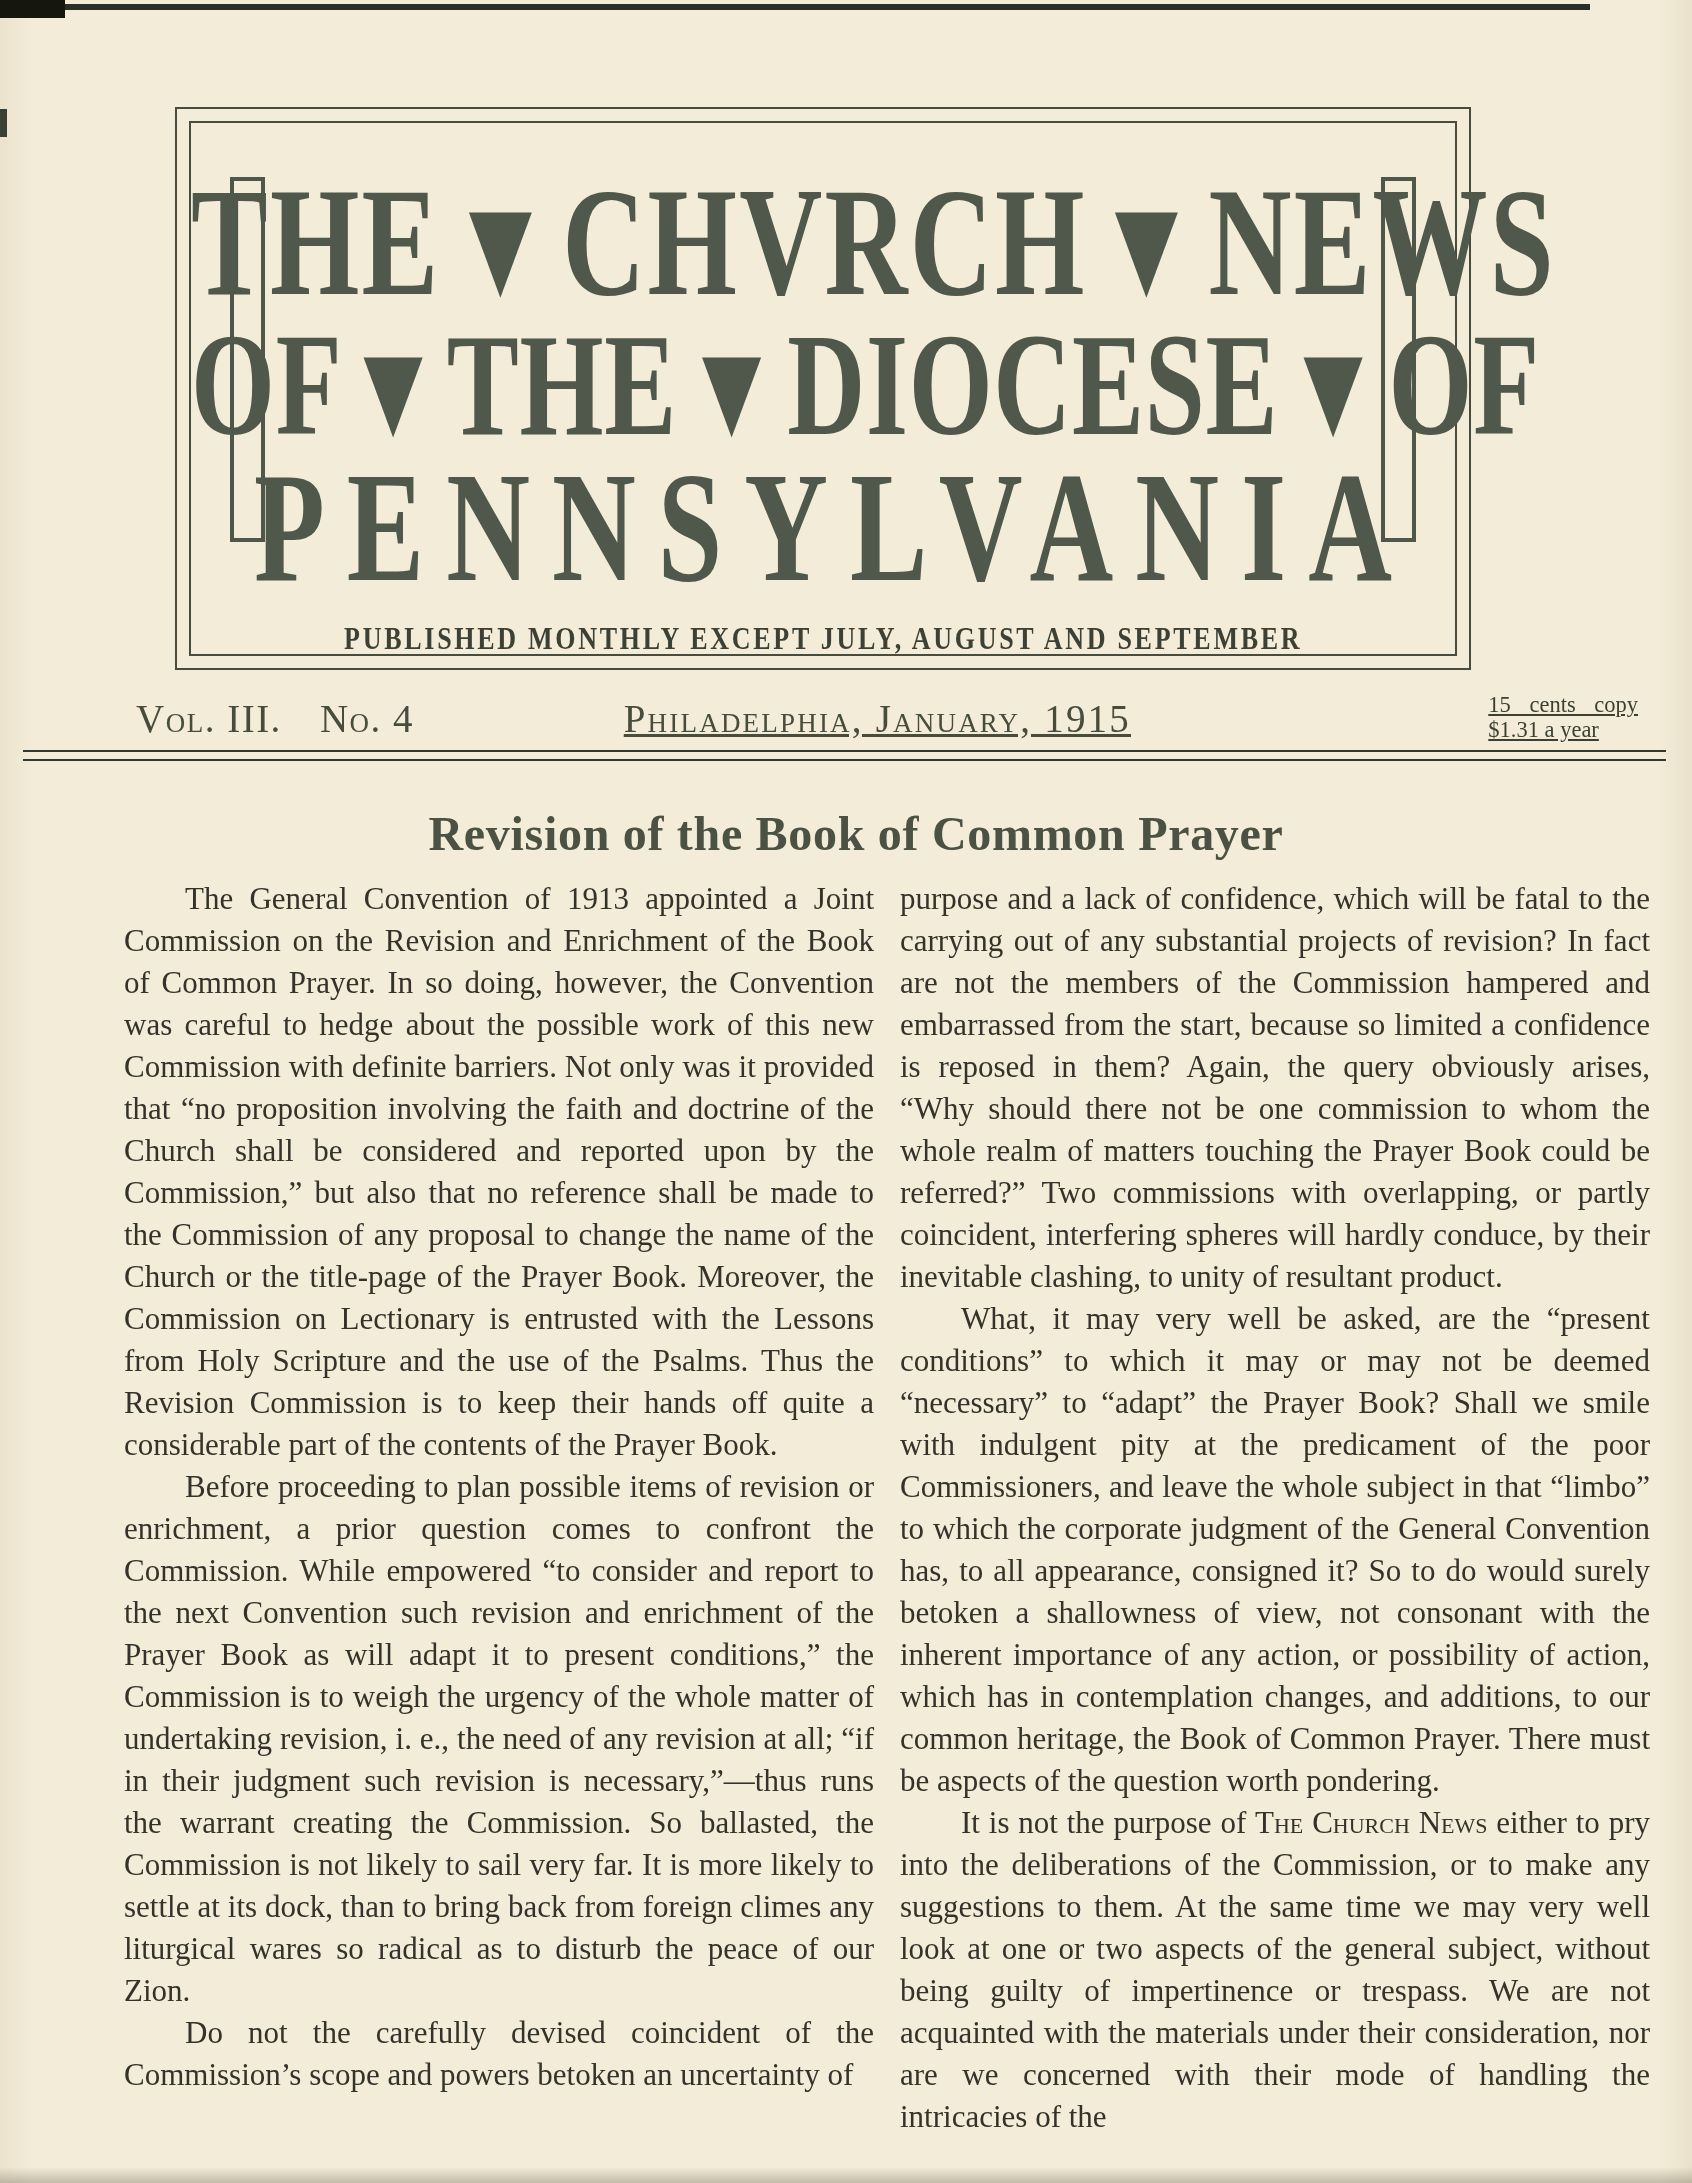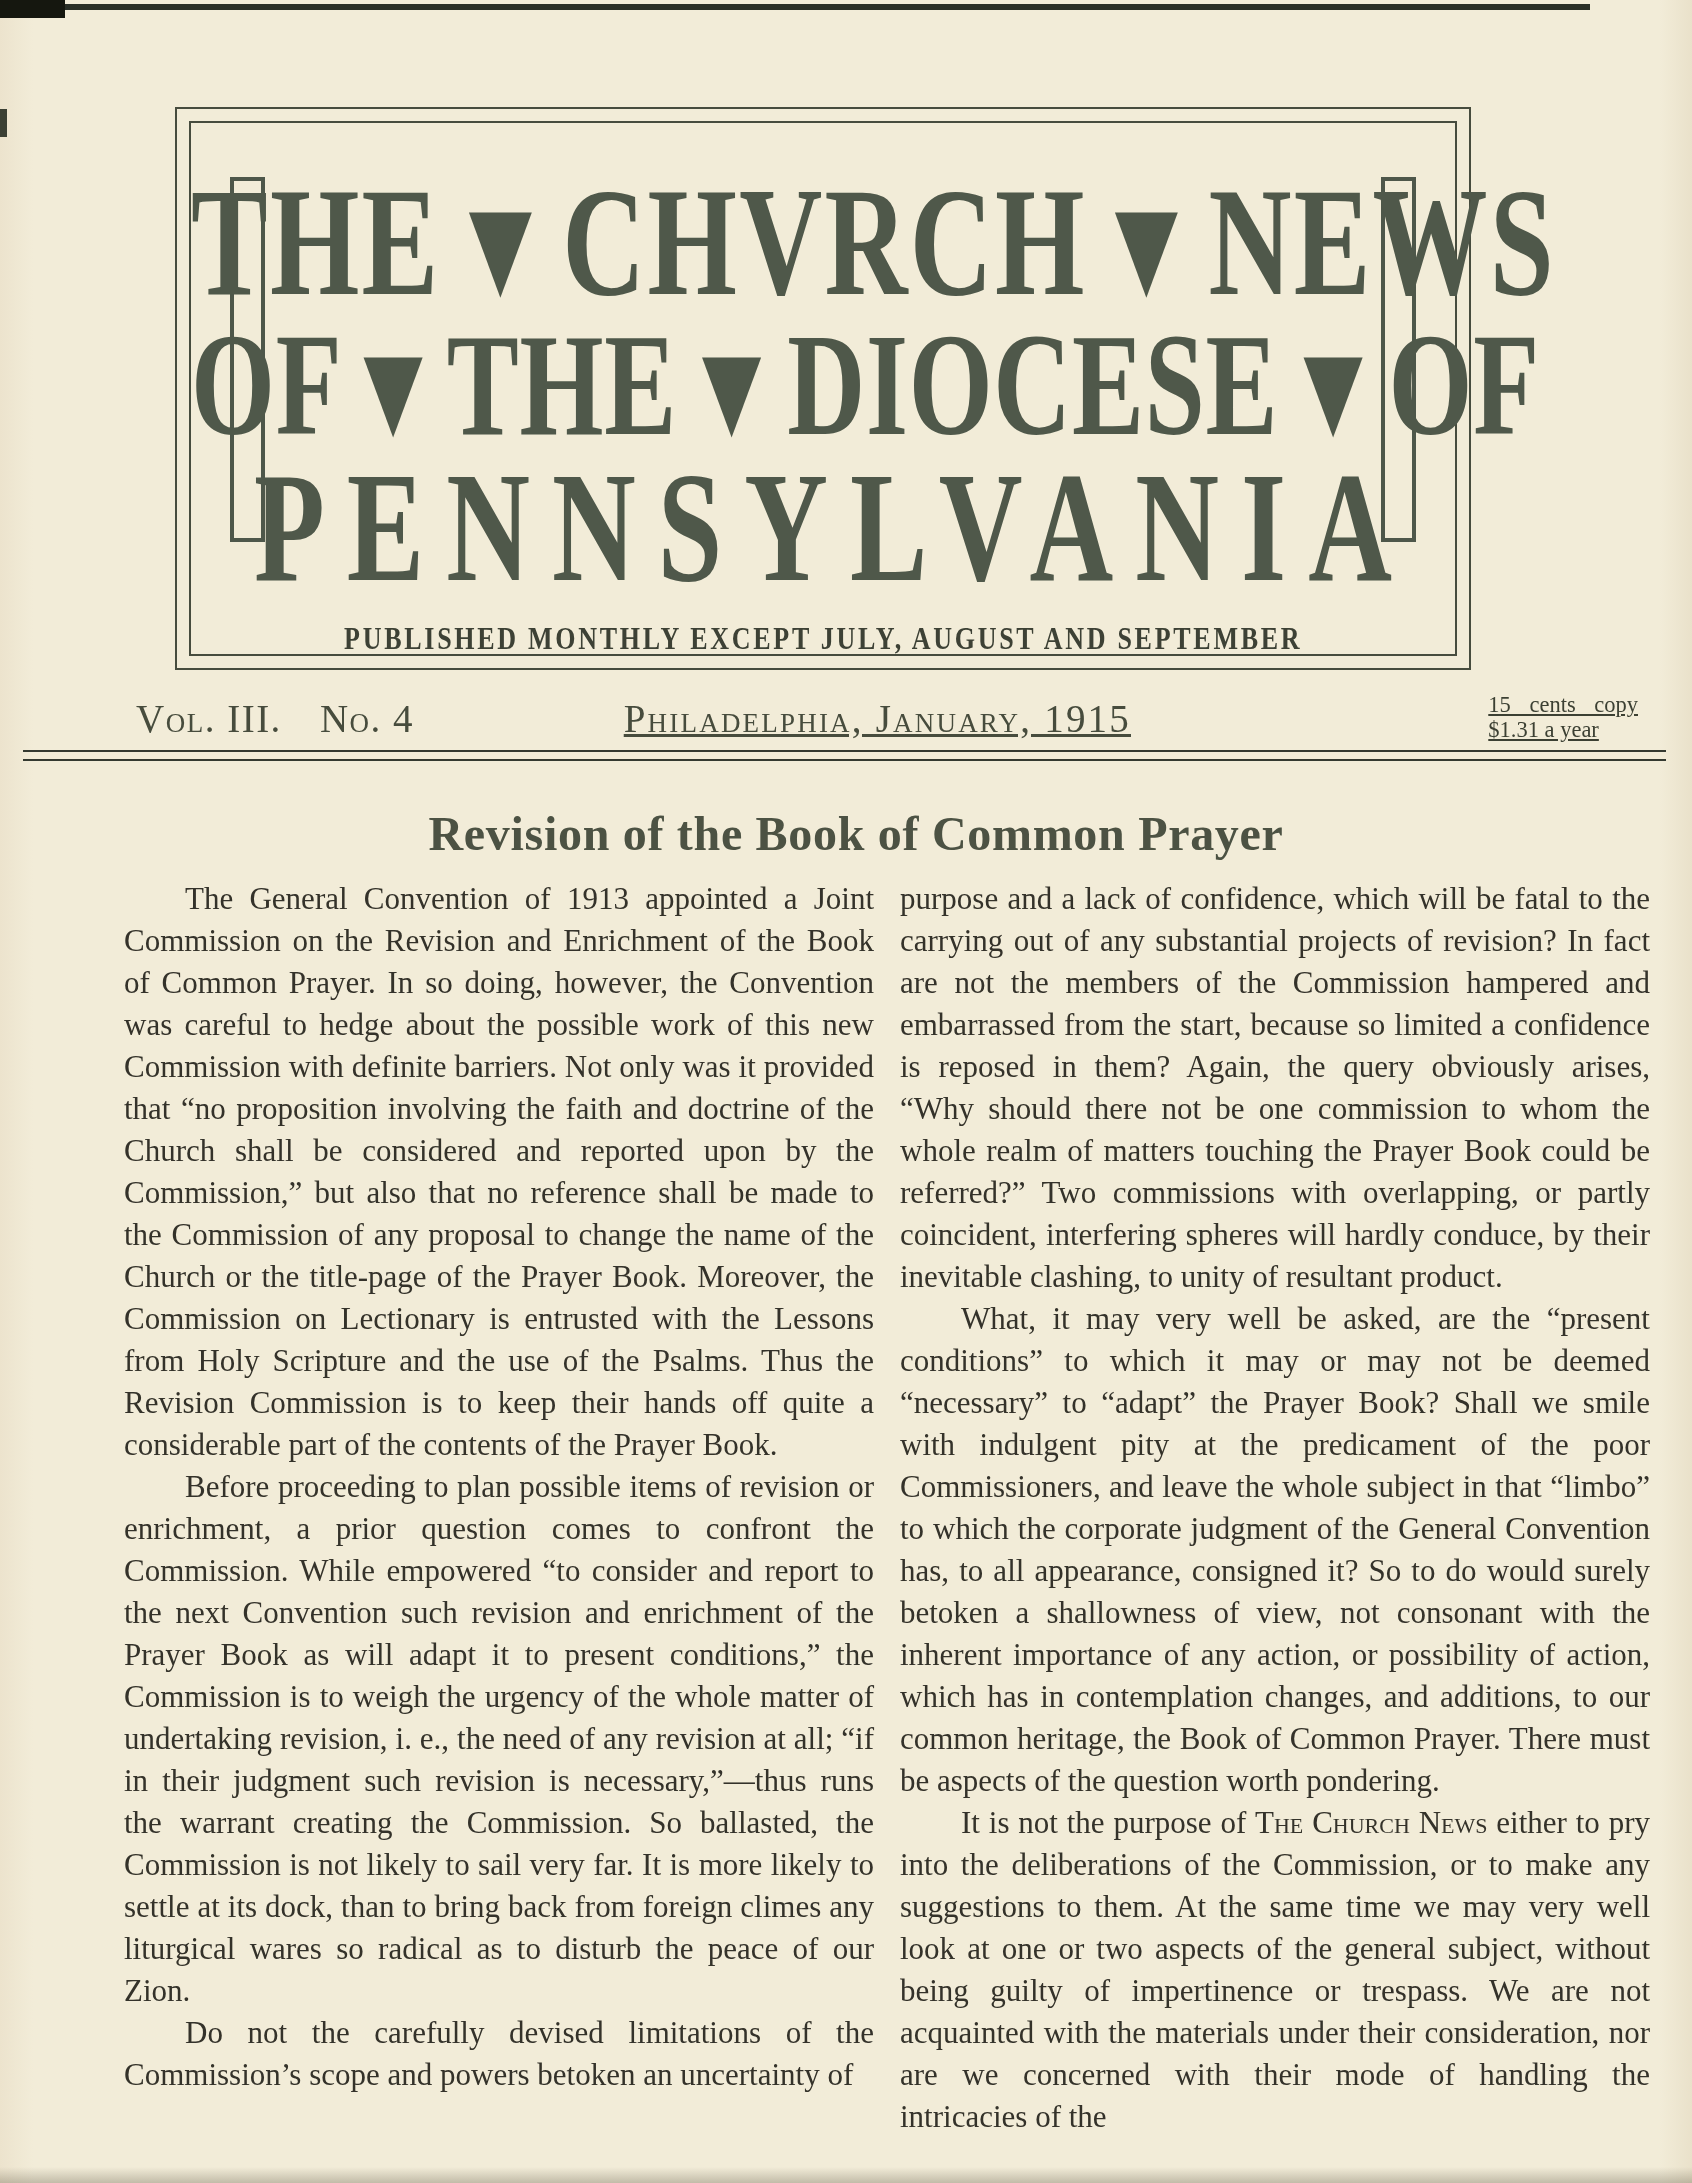--- a/index.html
+++ b/index.html
@@ -203,21 +203,21 @@
   </div>
 
   <div class="rule-double"></div>
 
   <h1 class="article-title">Revision of the Book of Common Prayer</h1>
 
   <div class="columns">
     <div class="col" id="left-col">
         <p class="body-para indent"><span>The General Convention of 1913 appointed a Joint Commission on the Revision and Enrichment of the Book of Common Prayer. In so doing, however, the Convention was careful to hedge about the possible work of this new Commission with definite barriers. Not only was it provided that “no proposition involving the faith and doctrine of the Church shall be considered and reported upon by the Commission,” but also that no reference shall be made to the Commission of any proposal to change the name of the Church or the title-page of the Prayer Book. Moreover, the Commission on Lectionary is entrusted with the Lessons from Holy Scripture and the use of the Psalms. Thus the Revision Commission is to keep their hands off quite a considerable part of the contents of the Prayer Book.</span></p>
         <p class="body-para indent"><span>Before proceeding to </span><span class="i">plan</span><span> possible items of revision or enrichment, a prior question comes to confront the Commission. While empowered “to consider and report to the next Convention such revision and enrichment of the Prayer Book as will adapt it to present conditions,” the Commission is to weigh the urgency of the whole matter of undertaking revision, </span><span class="i">i. e.</span><span>, the </span><span class="i">need</span><span> of any revision at all; “if in their judgment such revision is necessary,”—thus runs the warrant creating the Commission. </span><span class="i">So</span><span> ballasted, the Commission is not likely to sail very far. It is more likely to settle at its dock, than to bring back from foreign climes any liturgical wares so radical as to disturb the peace of our Zion.</span></p>
-        <p class="body-para indent"><span>Do not the carefully devised limitations of the Commission’s scope and powers betoken an uncertainty of</span></p>
+        <p class="body-para indent"><span>Do not the carefully devised coincident of the Commission’s scope and powers betoken an uncertainty of</span></p>
       </div>
     <div class="col" id="right-col">
         <p class="body-para"><span>purpose and a lack of confidence, which will be fatal to the carrying out of any substantial projects of revision? In fact are not the members of the Commission hampered and embarrassed from the start, because so limited a confidence is reposed in them? Again, the query obviously arises, “Why should there not be </span><span class="i">one</span><span> commission to whom the whole realm of matters touching the Prayer Book could be referred?” Two commissions with overlapping, or partly coincident, interfering spheres will hardly conduce, by their inevitable clashing, to unity of resultant product.</span></p>
         <p class="body-para indent"><span>What, it may very well be asked, are the “present conditions” to which it may or may not be deemed “necessary” to “adapt” the Prayer Book? Shall we smile with indulgent pity at the predicament of the poor Commissioners, and leave the whole subject in that “limbo” to which the corporate judgment of the General Convention has, to all appearance, consigned it? So to do would surely betoken a shallowness of view, not consonant with the inherent importance of any action, or possibility of action, which has in contemplation changes, and additions, to our common heritage, the Book of Common Prayer. There must be aspects of the question worth pondering.</span></p>
         <p class="body-para indent"><span>It is not the purpose of </span><span class="sc">The Church News</span><span> either to pry into the deliberations of the Commission, or to make any suggestions to them. At the same time we may very well look at one or two aspects of the general subject, without being guilty of impertinence or trespass. We are not acquainted with the materials under their consideration, nor are we concerned with their mode of handling the intricacies of the</span></p>
       </div>
   </div>
 
 </div>
 

